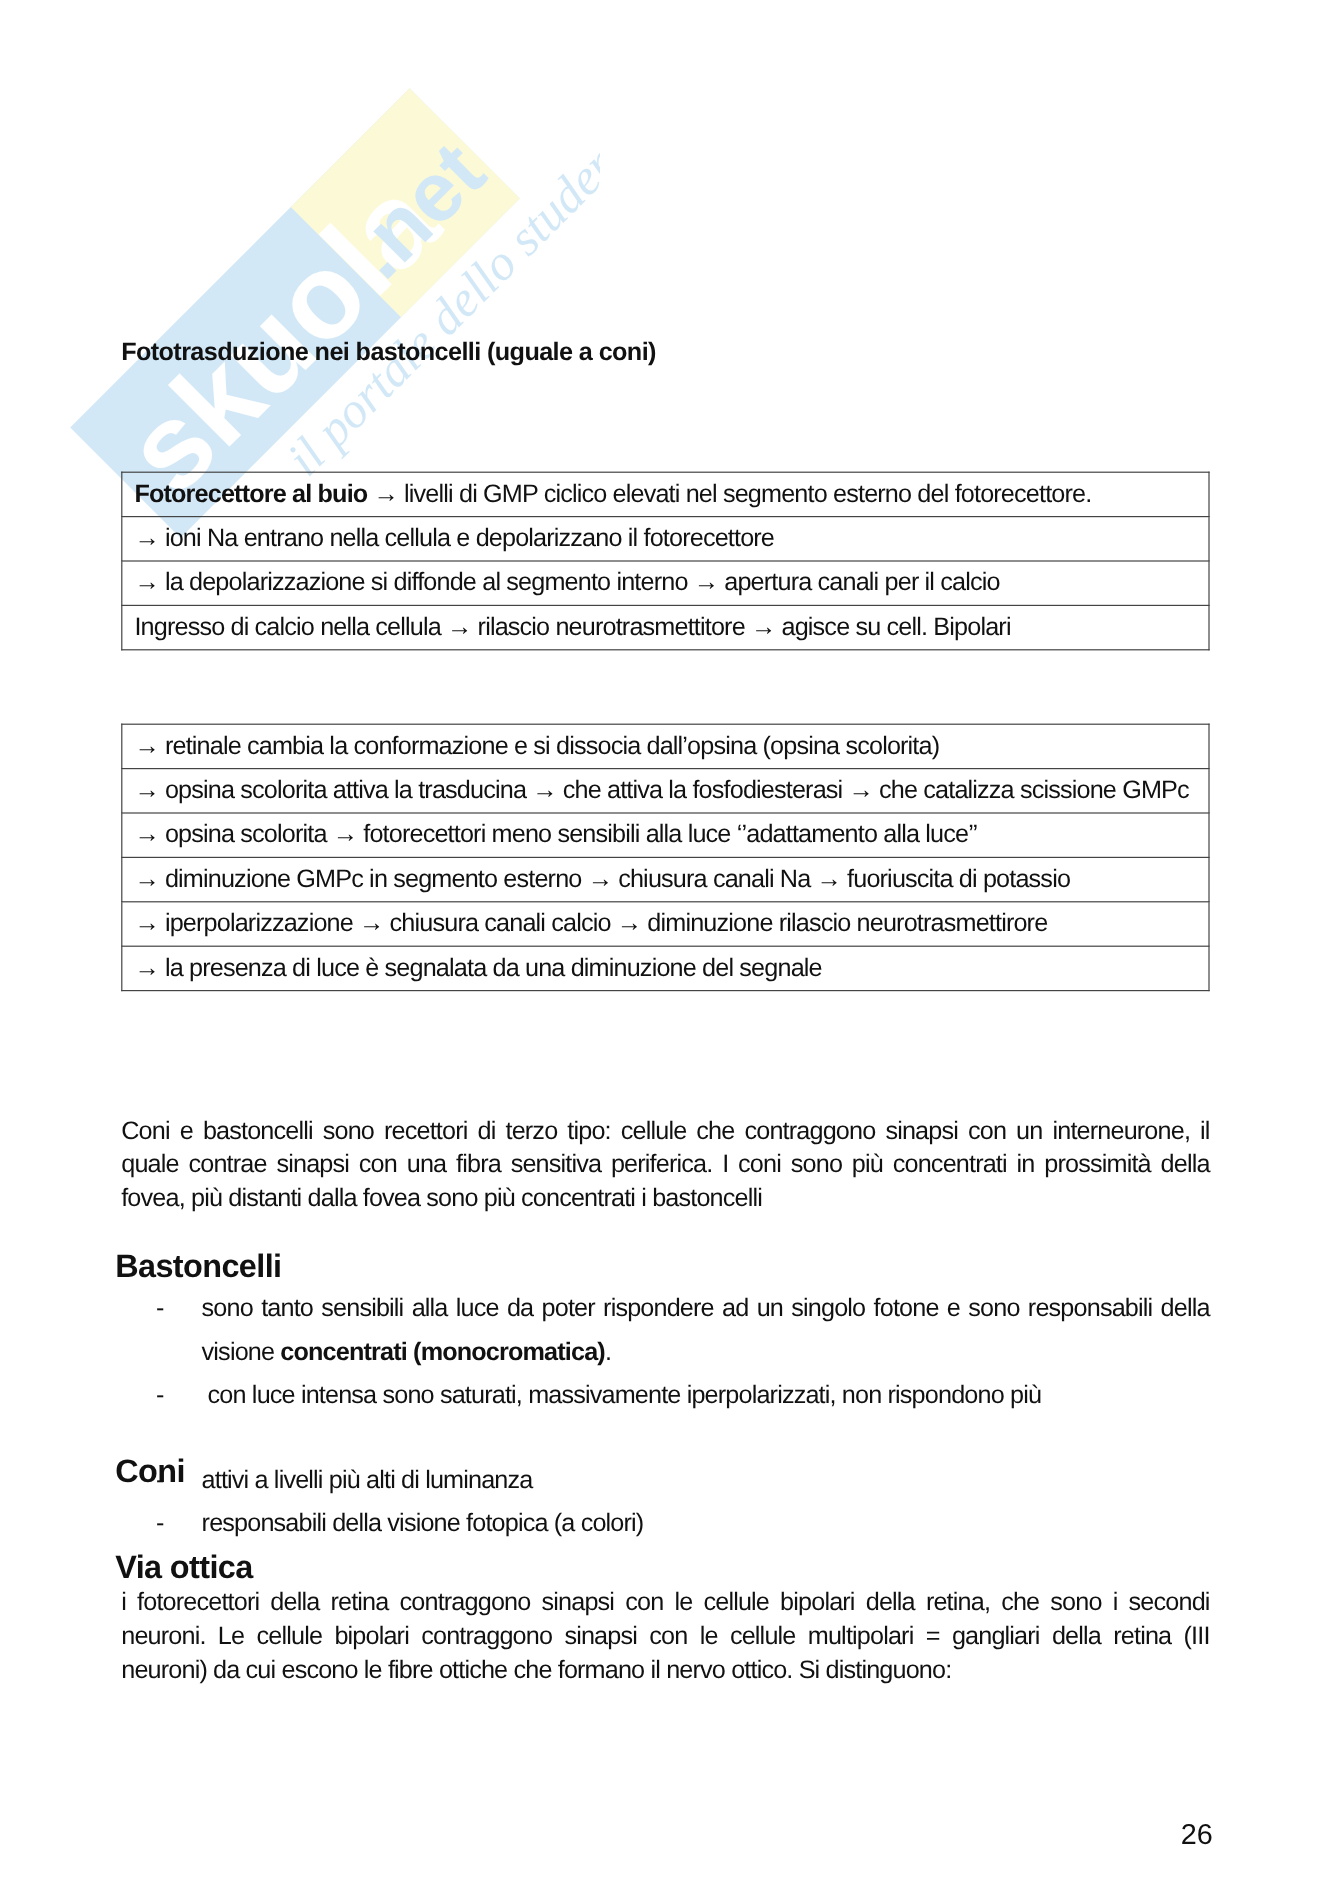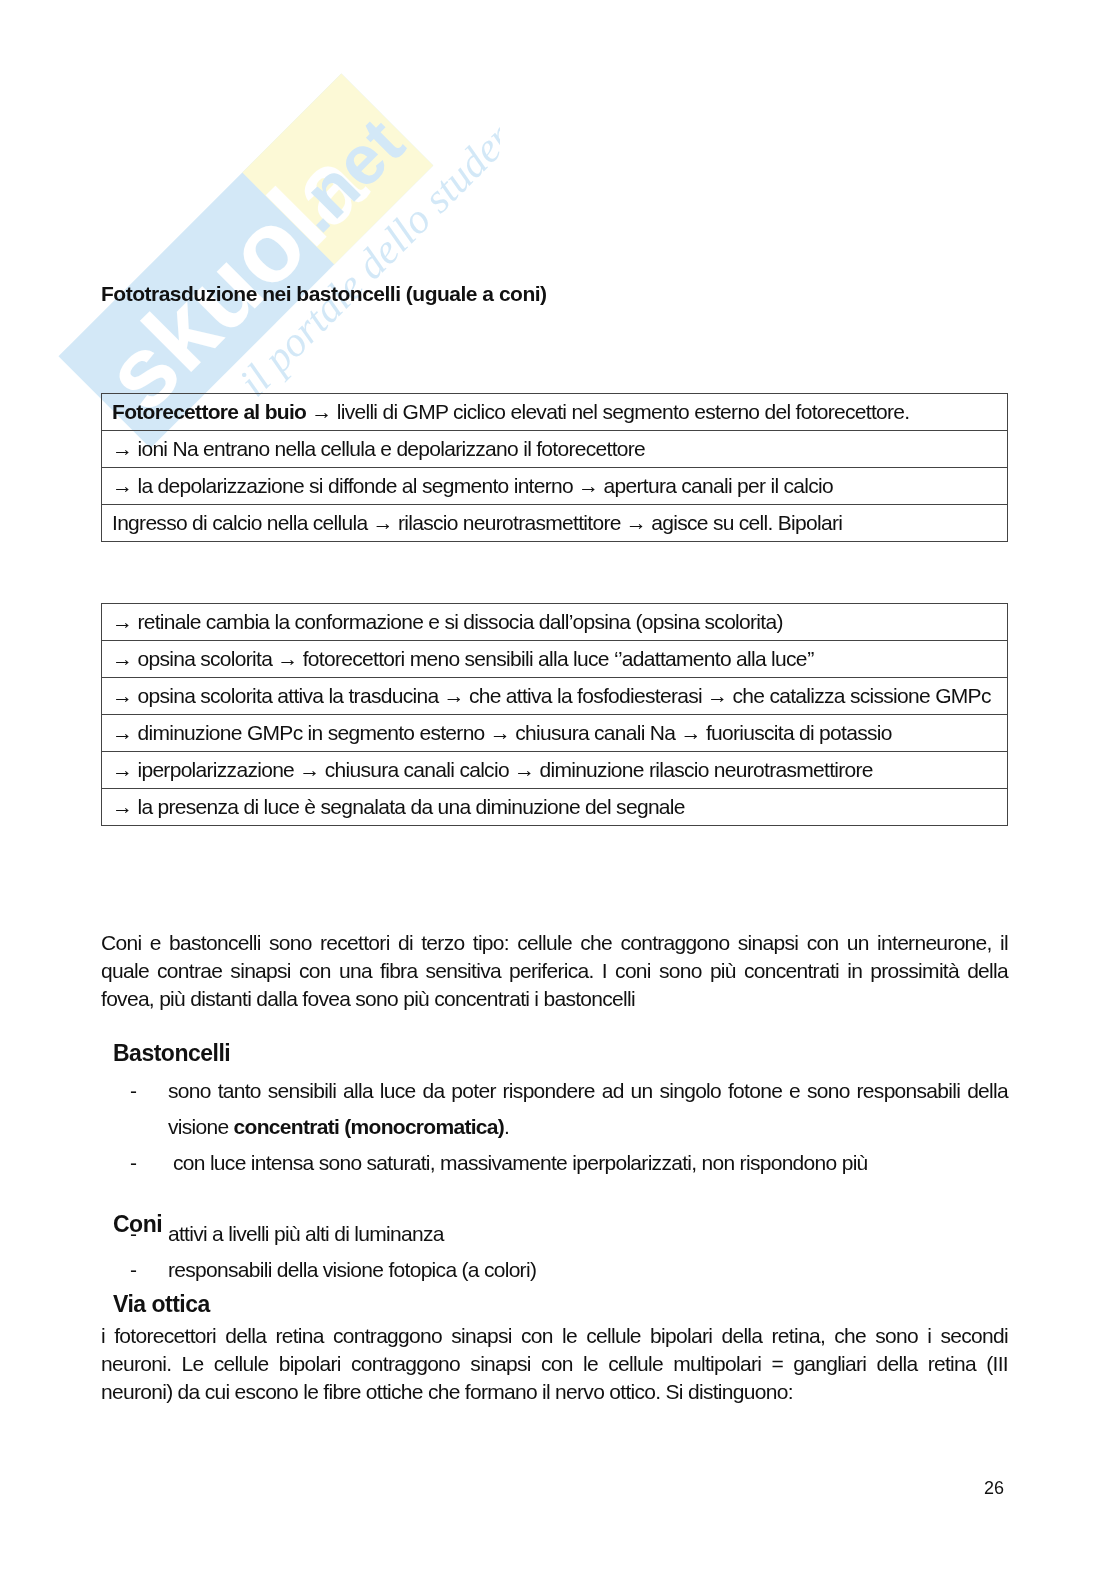--- a/index.html
+++ b/index.html
@@ -18,25 +18,25 @@
     }
     table.box td {
       border: 1.3px solid #444; padding: 3px 10px 3px 10px; line-height: 30px; vertical-align: top;
     }
     table.box b { font-weight: bold; }
     #box1 { top: 349px; margin-top: 44px; }
     #box2 { top: 603px; }
     .para {
       position: absolute; left: 101px; width: 907px; font-size: 21px; line-height: 28px; letter-spacing: -0.7px; text-align: justify;
     }
-    .heading { position: absolute; left: 113px; font-weight: bold; font-size: 23px; letter-spacing: -0.5px; }
+    .heading { position: absolute; left: 96px; font-weight: bold; font-size: 27px; letter-spacing: -0.5px; }
     .bullet { position: absolute; left: 130px; width: 878px; font-size: 21px; line-height: 36px; letter-spacing: -0.7px; }
     .bullet .dash { position: absolute; left: 0; }
     .bullet .btxt { position: absolute; left: 38px; width: 840px; text-align: justify; }
-    .pagenum { position: absolute; left: 984px; top: 1478px; font-size: 18px; }
+    .pagenum { position: absolute; left: 984px; top: 1516px; font-size: 24px; }
   </style>
 </head>
 <body>
 
 <svg class="watermark" viewBox="0 0 480 470">
   <g transform="rotate(-45 240 235)" opacity="0.22">
     <rect x="40" y="150" width="400" height="130" fill="#3a9bdc"></rect>
     <rect x="300" y="150" width="140" height="130" fill="#f5e84a"></rect>
     <text x="60" y="255" font-family="Liberation Sans, sans-serif" font-weight="bold" font-size="100" fill="#ffffff">skuola</text>
     <text x="310" y="250" font-family="Liberation Sans, sans-serif" font-weight="bold" font-size="70" fill="#3a9bdc">.net</text>
@@ -62,24 +62,24 @@
       </tr>
 </tbody>
   </table>
 
 <table class="box" id="box2">
   <tbody>
   <tr>
         <td><span>→ retinale cambia la conformazione e si dissocia dall’opsina (opsina scolorita)</span></td>
       </tr>
   <tr>
-        <td><span>→ opsina scolorita → fotorecettori meno sensibili alla luce ‘’adattamento alla luce’’</span></td>
+        <td style="text-align:justify"><span>→ opsina scolorita attiva la trasducina → che attiva la fosfodiesterasi → che catalizza scissione GMPc</span></td>
       </tr>
   <tr>
-        <td style="text-align:justify"><span>→ opsina scolorita attiva la trasducina → che attiva la fosfodiesterasi → che catalizza scissione GMPc</span></td>
+        <td><span>→ opsina scolorita → fotorecettori meno sensibili alla luce ‘’adattamento alla luce’’</span></td>
       </tr>
   <tr>
         <td><span>→ diminuzione GMPc in segmento esterno → chiusura canali Na → fuoriuscita di potassio</span></td>
       </tr>
   <tr>
         <td><span>→ iperpolarizzazione → chiusura canali calcio → diminuzione rilascio neurotrasmettirore</span></td>
       </tr>
   <tr>
         <td><span>→ la presenza di luce è segnalata da una diminuzione del segnale</span></td>
       </tr>

